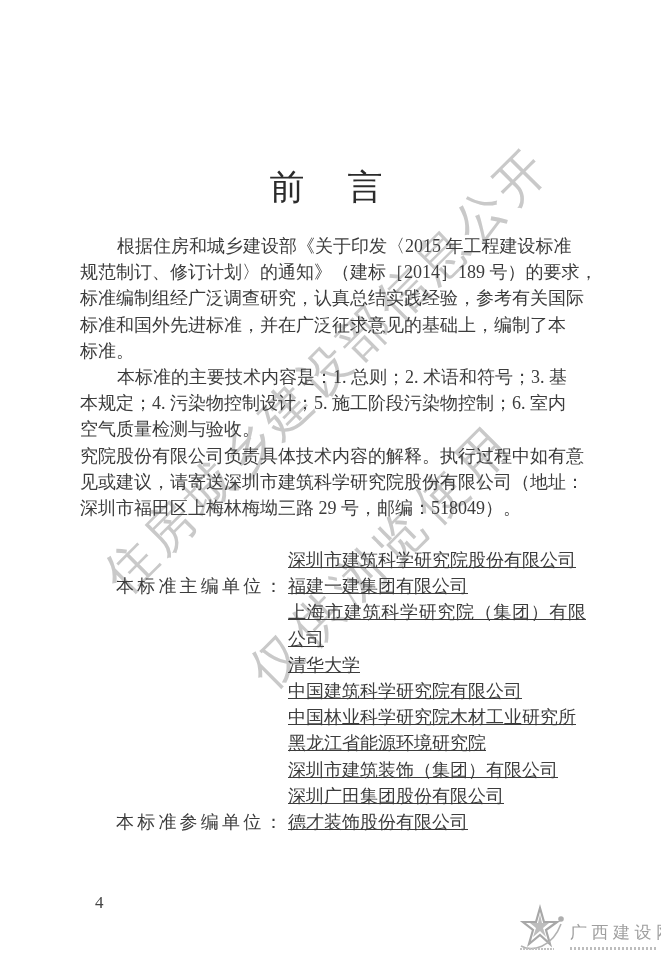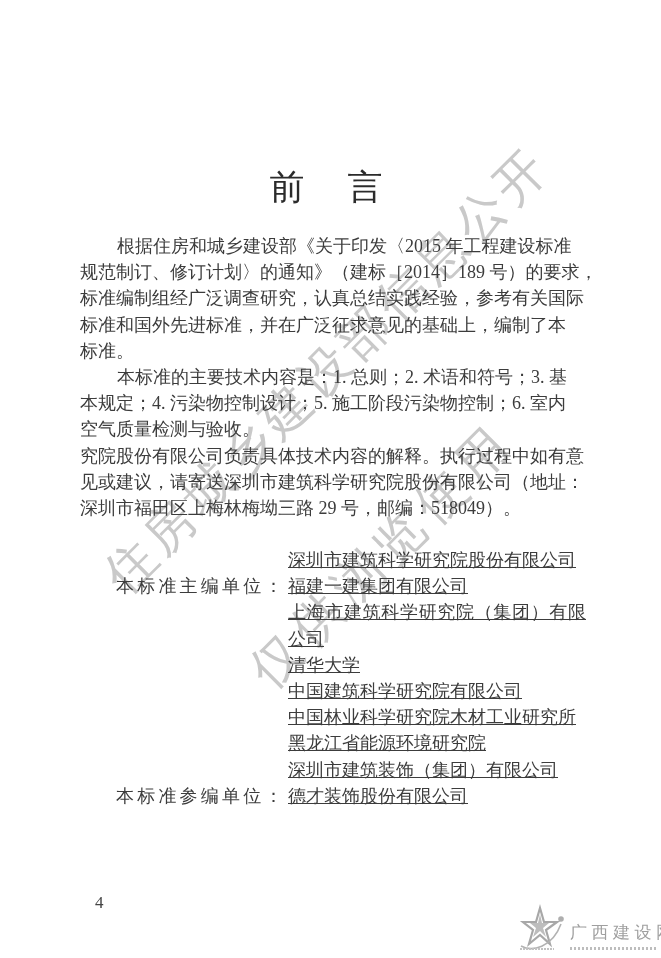--- a/index.html
+++ b/index.html
@@ -107,20 +107,21 @@
     </div>
     <div class="unit-row">
       <span class="unit-label">本标准参编单位：</span>
       <div class="unit-values">
         <div>上海市建筑科学研究院（集团）有限公司</div>
         <div>清华大学</div>
         <div>中国建筑科学研究院有限公司</div>
         <div>中国林业科学研究院木材工业研究所</div>
         <div>黑龙江省能源环境研究院</div>
         <div>深圳市建筑装饰（集团）有限公司</div>
+        <div>深圳广田集团股份有限公司</div>
         <div>德才装饰股份有限公司</div>
       </div>
     </div>
   </div>
 
   <div class="page-number">4</div>
 
   <div class="site-logo">
     <div class="star-wrap">
       <svg width="50" height="52" viewBox="0 0 50 52">

